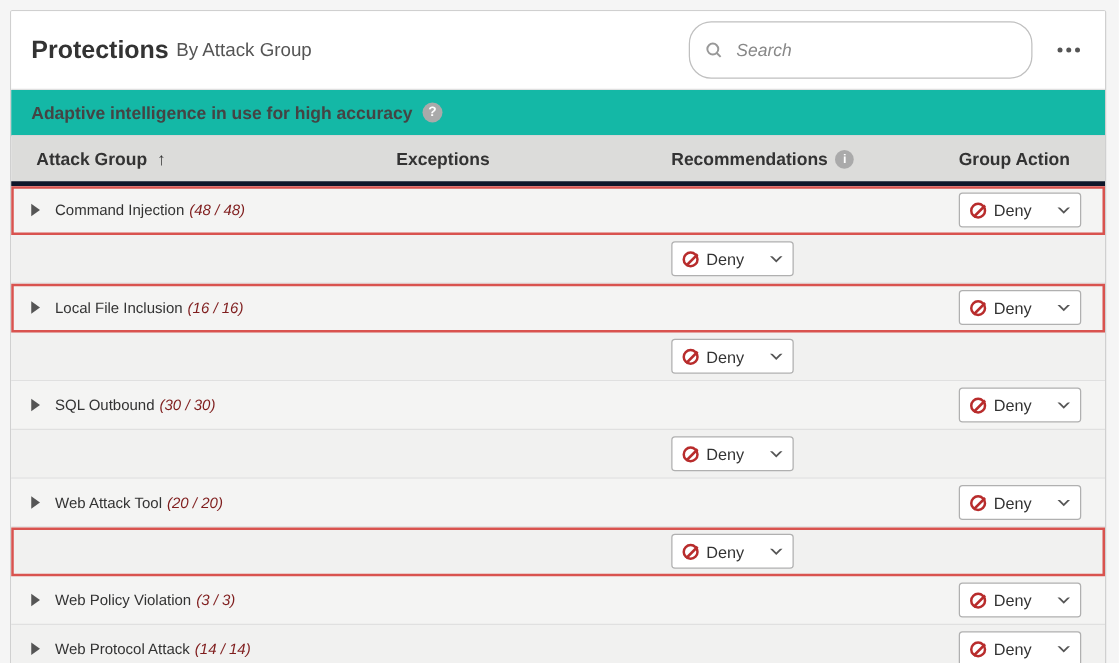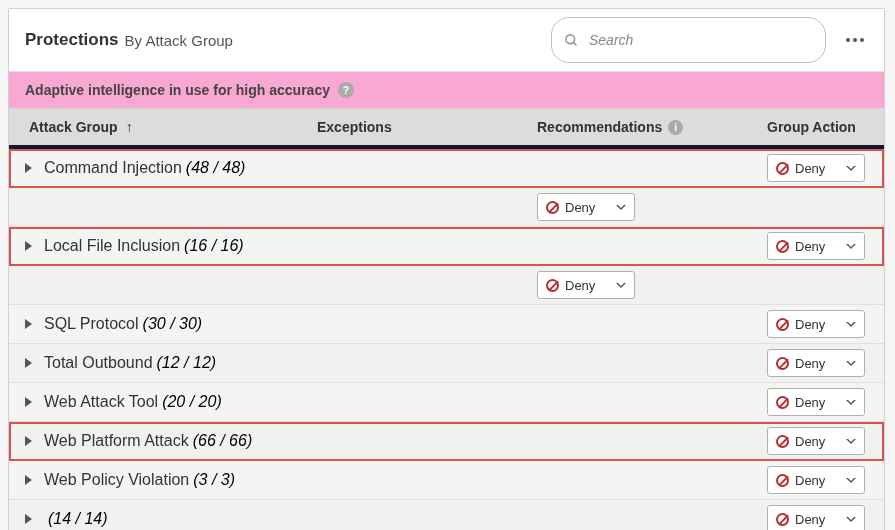--- a/index.html
+++ b/index.html
@@ -17,21 +17,21 @@
   }
   .header {
     display: flex;
     align-items: center;
     padding: 8px 16px;
     border-bottom: 1px solid #e0e0e0;
     background: #fff;
   }
   .title-main {
     font-weight: 700;
-    font-size: 17px;
+    font-size: 20px;
     color: #333;
   }
   .title-sub {
     font-weight: 400;
     font-size: 15px;
     color: #555;
     margin-left: 6px;
   }
   .header-spacer { flex: 1; }
   .search-wrap {
@@ -59,21 +59,21 @@
     margin-left: 16px;
     display: flex;
     gap: 3px;
     cursor: pointer;
     padding: 4px;
   }
   .kebab span {
     width: 4px; height: 4px; border-radius: 50%; background: #555;
   }
   .sub-header {
-    background: #f9a8d4;
+    background: #14b8a6;
     padding: 10px 16px;
     font-size: 14px;
     font-weight: 700;
     color: #444;
     display: flex;
     align-items: center;
     border-bottom: 1px solid #d5d5d5;
   }
   .help-icon {
     margin-left: 8px;
@@ -123,37 +123,37 @@
     min-height: 39px;
   }
   .row:nth-child(even){ background:#f1f1f0; }
   .row.highlighted {
     outline: 2px solid #d9534f;
     outline-offset: -2px;
   }
   .attack-cell {
     display: flex;
     align-items: center;
-    font-size: 16px;
+    font-size: 12px;
     color: #333;
     cursor: pointer;
     padding: 6px 8px;
   }
   .expand-icon {
     width: 0; height: 0;
     border-top: 5px solid transparent;
     border-bottom: 5px solid transparent;
     border-left: 7px solid #555;
     margin-right: 12px;
     flex-shrink: 0;
   }
   .attack-name { }
   .attack-count {
     font-style: italic;
-    color: #000000;
+    color: #7f1d1d;
     margin-left: 4px;
   }
   .action-cell {
     display: flex;
     justify-content: flex-start;
     align-items: center;
   }
   .action-select {
     display: flex;
     align-items: center;
@@ -306,41 +306,36 @@
               <span class="deny-icon"></span>
               <span class="action-label">Deny</span>
             </div>
             <span class="chevron"></span>
           </div>
         </div>
       </div>
       <div class="row">
         <div class="attack-cell">
           <span class="expand-icon"></span>
-          <span class="attack-name">SQL Protocol</span>
+          <span class="attack-name">SQL Outbound</span>
           <span class="attack-count">(30 / 30)</span>
         </div>
         <div></div>
         <div></div>
         <div class="action-cell">
           <div class="action-select">
             <div class="action-left">
               <span class="deny-icon"></span>
               <span class="action-label">Deny</span>
             </div>
             <span class="chevron"></span>
           </div>
         </div>
       </div>
       <div class="row">
-        <div class="attack-cell">
-          <span class="expand-icon"></span>
-          <span class="attack-name">Total Outbound</span>
-          <span class="attack-count">(12 / 12)</span>
-        </div>
         <div></div>
         <div></div>
         <div class="action-cell">
           <div class="action-select">
             <div class="action-left">
               <span class="deny-icon"></span>
               <span class="action-label">Deny</span>
             </div>
             <span class="chevron"></span>
           </div>
@@ -358,25 +353,20 @@
           <div class="action-select">
             <div class="action-left">
               <span class="deny-icon"></span>
               <span class="action-label">Deny</span>
             </div>
             <span class="chevron"></span>
           </div>
         </div>
       </div>
       <div class="row highlighted">
-        <div class="attack-cell">
-          <span class="expand-icon"></span>
-          <span class="attack-name">Web Platform Attack</span>
-          <span class="attack-count">(66 / 66)</span>
-        </div>
         <div></div>
         <div></div>
         <div class="action-cell">
           <div class="action-select">
             <div class="action-left">
               <span class="deny-icon"></span>
               <span class="action-label">Deny</span>
             </div>
             <span class="chevron"></span>
           </div>
@@ -396,20 +386,21 @@
               <span class="deny-icon"></span>
               <span class="action-label">Deny</span>
             </div>
             <span class="chevron"></span>
           </div>
         </div>
       </div>
       <div class="row">
         <div class="attack-cell">
           <span class="expand-icon"></span>
+          <span class="attack-name">Web Protocol Attack</span>
           <span class="attack-count">(14 / 14)</span>
         </div>
         <div></div>
         <div></div>
         <div class="action-cell">
           <div class="action-select">
             <div class="action-left">
               <span class="deny-icon"></span>
               <span class="action-label">Deny</span>
             </div>

